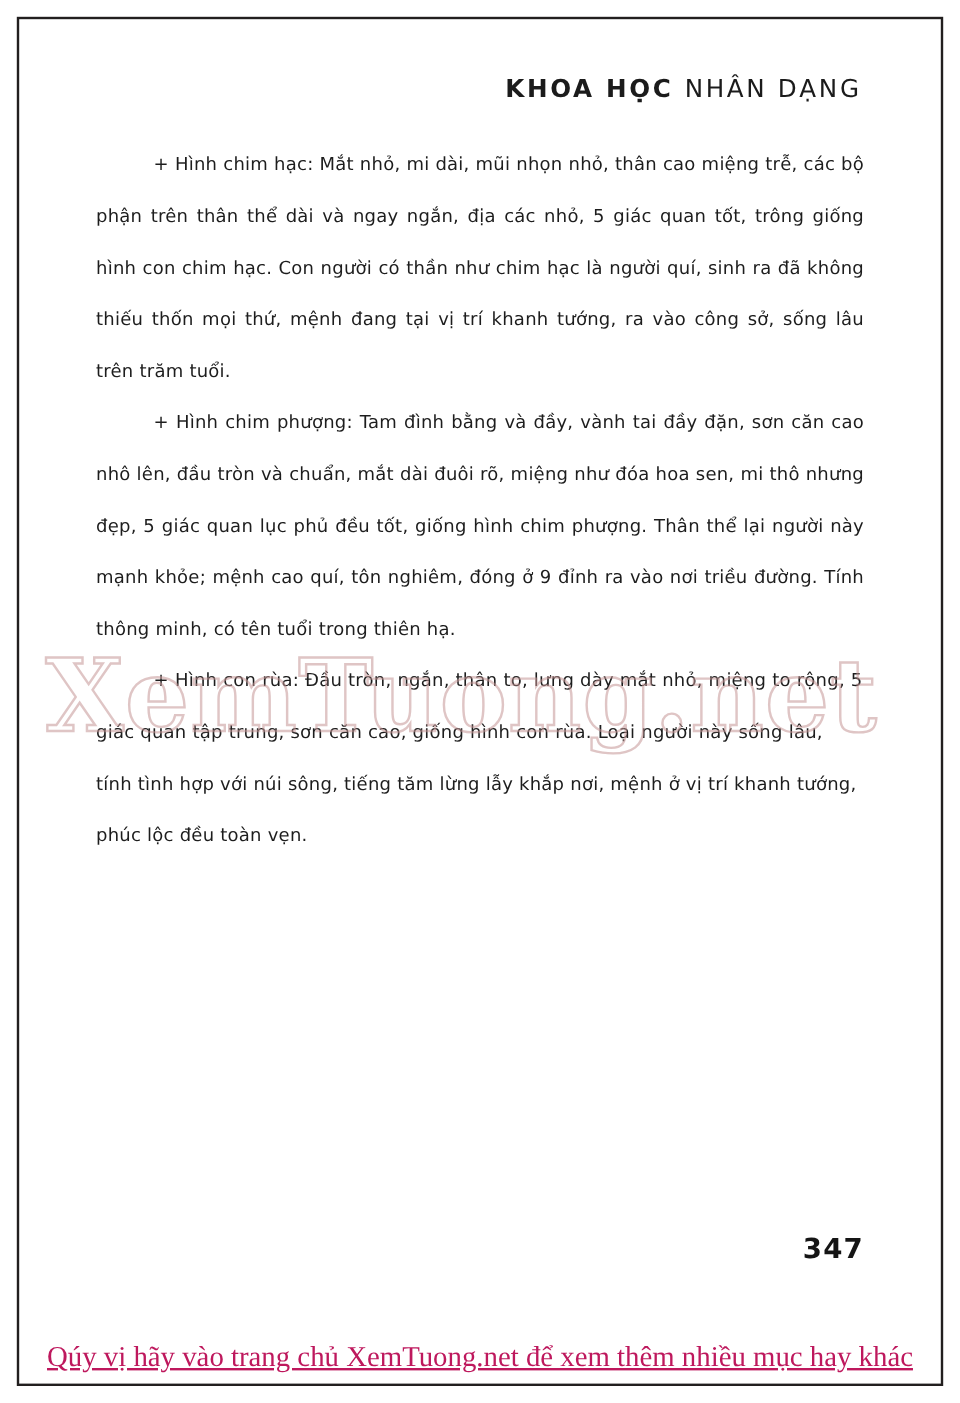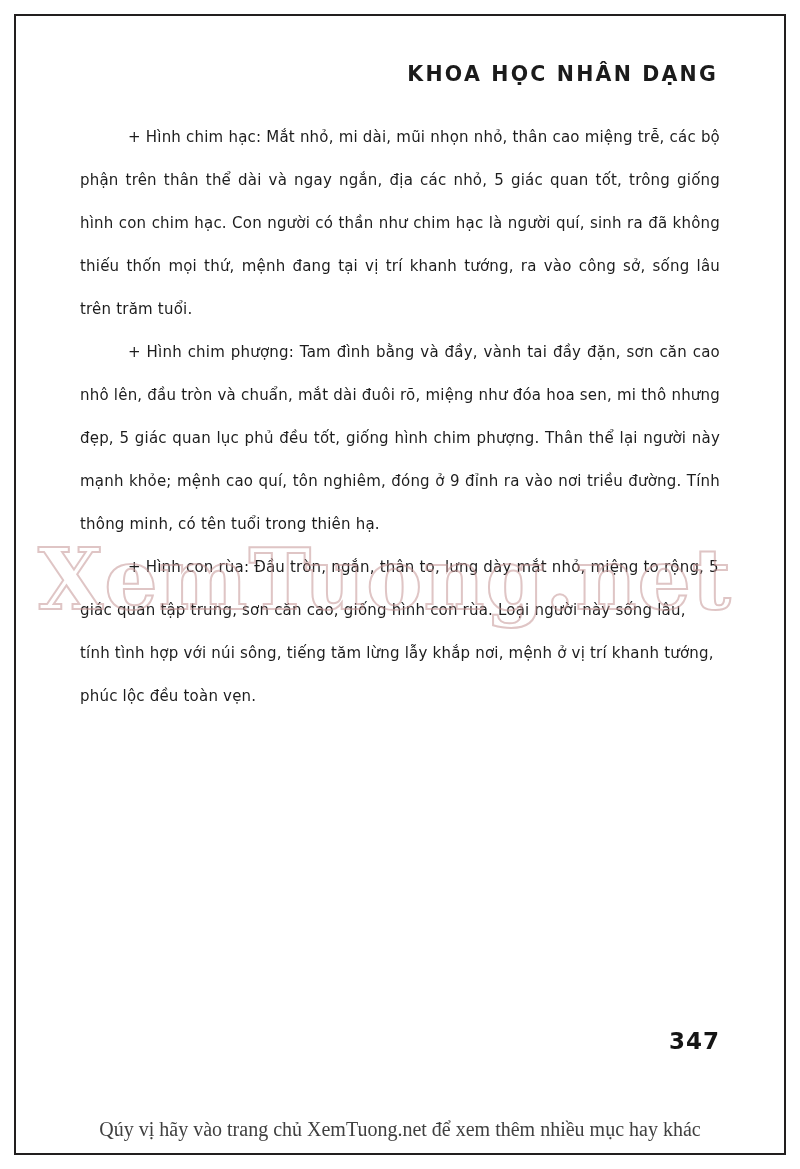--- a/index.html
+++ b/index.html
@@ -43,21 +43,21 @@
     letter-spacing: 2.2px;
     color: #1b1b1b;
     padding-right: 2px;
     margin-bottom: 30px;
     white-space: nowrap;
   }
   .header .light {
     font-weight: 700;
   }
   .header .bold {
-    font-weight: 700;
+    font-weight: 400;
   }
   .body-text {
     font-size: 15px;
     line-height: 43px;
     text-align: justify;
     color: #1d1d1d;
     letter-spacing: 0.2px;
   }
   .para {
     margin: 0 0 0 0;
@@ -77,22 +77,23 @@
     letter-spacing: 1px;
     text-align: center;
   }
   .footer {
     position: absolute;
     left: 0;
     right: 0;
     top: 1118px;
     text-align: center;
     font-family: "Liberation Serif", serif;
-    font-size: 20px;
-    color: #404040;
+    font-size: 24px;
+    color: #be185d;
+    text-decoration: underline;
   }
   
   .watermark {
     position: absolute;
     left: 38px;
     top: 520px;
     width: 724px;
     height: 120px;
     pointer-events: none;
     user-select: none;

